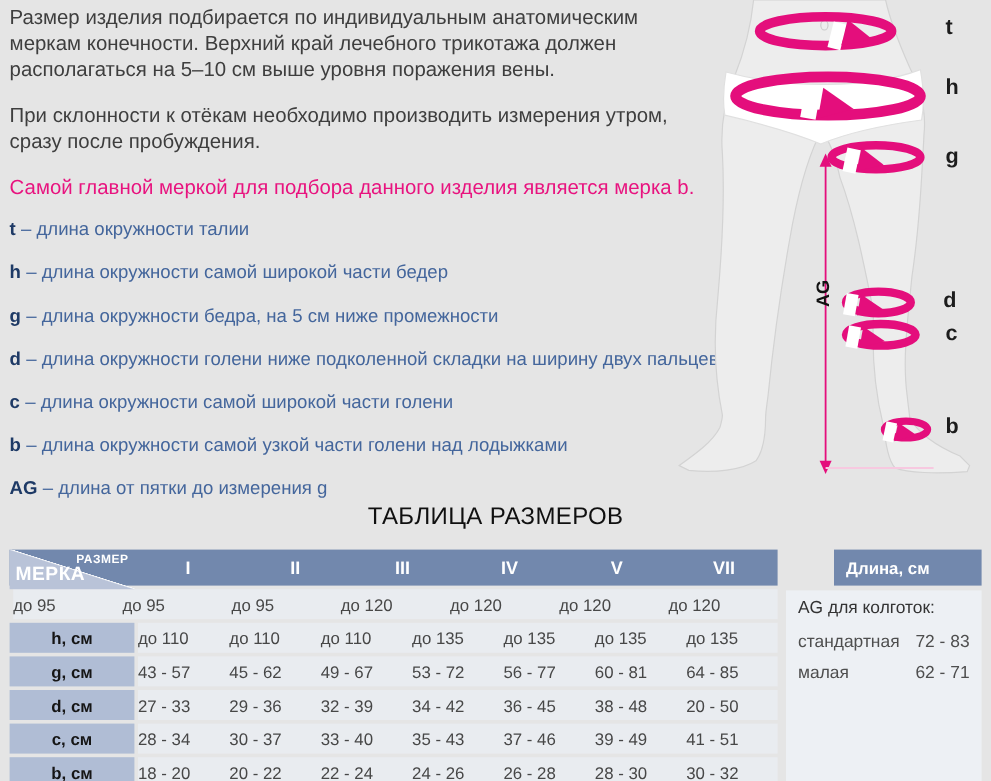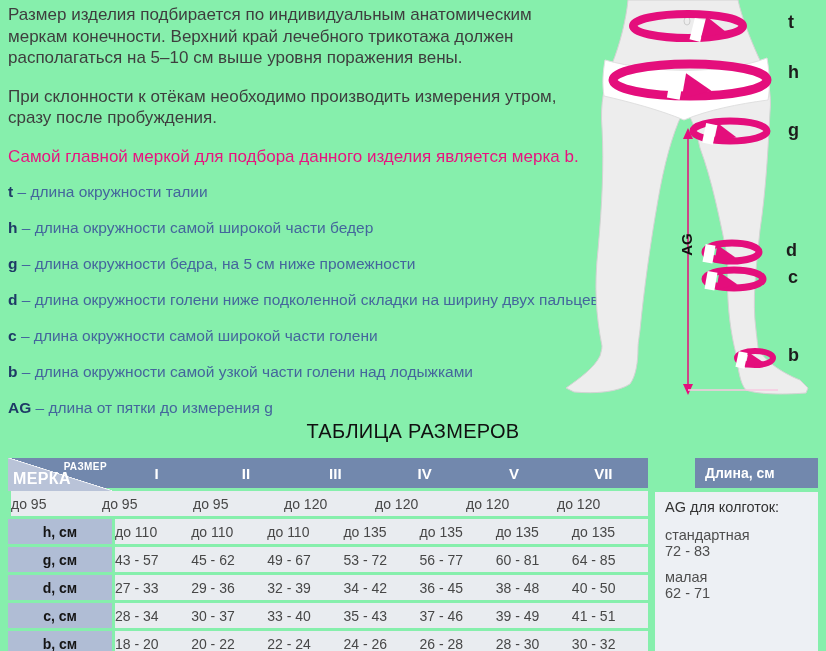--- a/index.html
+++ b/index.html
@@ -1,16 +1,16 @@
 <!DOCTYPE html>
 <html><head>
 <meta charset="utf-8">
 <style>
   html,body{margin:0;padding:0;background:#fff;}
-  .page{position:relative;width:826px;height:651px;overflow:hidden;background:#86efac;
+  .page{position:relative;width:826px;height:651px;overflow:hidden;background:#e5e5e5;
         font-family:"Liberation Sans",sans-serif;}
 
   
   .intro{position:absolute;left:8px;top:4px;width:560px;}
   .intro p{margin:0 0 17px 0;font-size:17px;line-height:21.5px;color:#3e3e3e;}
   .intro p.highlight{color:#e8137f;white-space:nowrap;margin-bottom:15px;}
   .defs{margin-top:0;}
   .def{white-space:nowrap;font-size:15.5px;color:#44669c;line-height:20px;margin-bottom:16px;}
   .def b{color:#1e3a66;font-weight:700;}
 
@@ -39,21 +39,21 @@
           font-size:14px;font-weight:700;color:#151515;}
   .rdata{flex:1;margin-left:3px;background:#e9ecf0;display:flex;}
   .rdata span{flex:1;align-self:center;font-size:14px;color:#474747;}
 
   
   .length-panel{position:absolute;left:655px;top:458px;width:163px;}
   .panel-head{height:30px;background:#7288ad;color:#fff;font-weight:700;font-size:14px;
               line-height:30px;padding-left:10px;box-sizing:border-box;margin-left:40px;}
   .panel-body{margin-top:4px;height:207px;background:#edf0f4;box-sizing:border-box;padding:7px 10px;}
   .panel-sub{font-size:14.5px;color:#333;margin-bottom:12px;}
-  .panel-row{display:flex;justify-content:space-between;font-size:14.5px;color:#4e4e4e;margin-bottom:10px;flex-direction:column;}
+  .panel-row{display:flex;justify-content:space-between;font-size:14.5px;color:#4e4e4e;margin-bottom:10px;}
 </style>
 </head>
 <body>
 
 <div class="page">
 
   <div class="intro">
     <p>Размер изделия подбирается по индивидуальным анатомическим меркам конечности. Верхний край лечебного трикотажа должен располагаться на 5–10 см выше уровня поражения вены.</p>
     <p>При склонности к отёкам необходимо производить измерения утром, сразу после пробуждения.</p>
     <p class="highlight">Самой главной меркой для подбора данного изделия является мерка b.</p>
@@ -186,21 +186,21 @@
     </div>
     <div class="trow">
       <div class="rlabel">d, см</div>
       <div class="rdata">
         <span>27 - 33</span>
         <span>29 - 36</span>
         <span>32 - 39</span>
         <span>34 - 42</span>
         <span>36 - 45</span>
         <span>38 - 48</span>
-        <span>40 - 50</span>
+        <span>20 - 50</span>
       </div>
     </div>
     <div class="trow">
       <div class="rlabel">c, см</div>
       <div class="rdata">
         <span>28 - 34</span>
         <span>30 - 37</span>
         <span>33 - 40</span>
         <span>35 - 43</span>
         <span>37 - 46</span>

